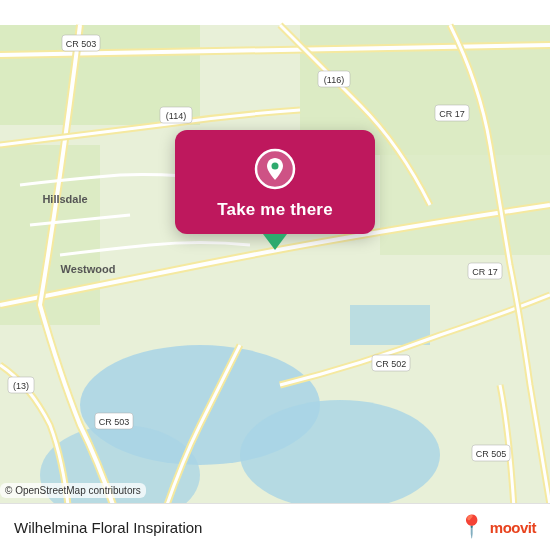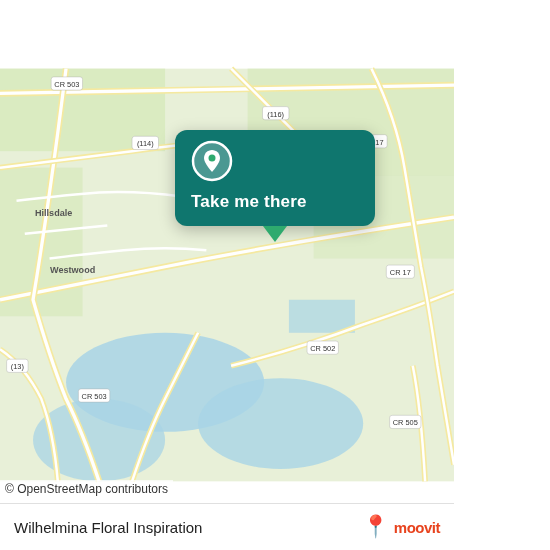--- a/index.html
+++ b/index.html
@@ -5,47 +5,47 @@
     * { margin: 0; padding: 0; box-sizing: border-box; }
     body {
       width: 550px;
       height: 550px;
       overflow: hidden;
       font-family: Arial, sans-serif;
       position: relative;
     }
 
     #map-container {
-      width: 454px;
+      width: 550px;
       height: 550px;
       position: relative;
       overflow: hidden;
     }
 
     
     #map-svg {
       width: 100%;
       height: 100%;
       position: absolute;
       top: 0;
       left: 0;
     }
 
     
     #popup-card {
       position: absolute;
       top: 130px;
       left: 175px;
       width: 200px;
-      background: #0f766e;
+      background: #be185d;
       border-radius: 12px;
-      padding: 10px 16px 14px 16px;
+      padding: 18px 16px 14px 16px;
       display: flex;
       flex-direction: column;
-      align-items: flex-start;
+      align-items: center;
       box-shadow: 0 4px 16px rgba(0,0,0,0.25);
     }
 
     #popup-card::after {
       content: '';
       position: absolute;
       bottom: -16px;
       left: 50%;
       transform: translateX(-50%);
       border-width: 16px 12px 0 12px;
@@ -119,24 +119,25 @@
       letter-spacing: -0.5px;
       text-align: center;
     }
 
     
     #osm-attribution {
       position: absolute;
       bottom: 52px;
       left: 0;
       background: rgba(255,255,255,0.75);
-      font-size: 12px;
+      font-size: 10px;
       color: #333;
       padding: 2px 5px;
       z-index: 9;
+      border-radius: 6px;
     }
   </style>
 </head>
 <body>
 
 <div id="map-container">
 
   <svg id="map-svg" viewBox="0 0 550 500" xmlns="http://www.w3.org/2000/svg">
 
     <rect width="550" height="500" fill="#e8f0d8"></rect>

